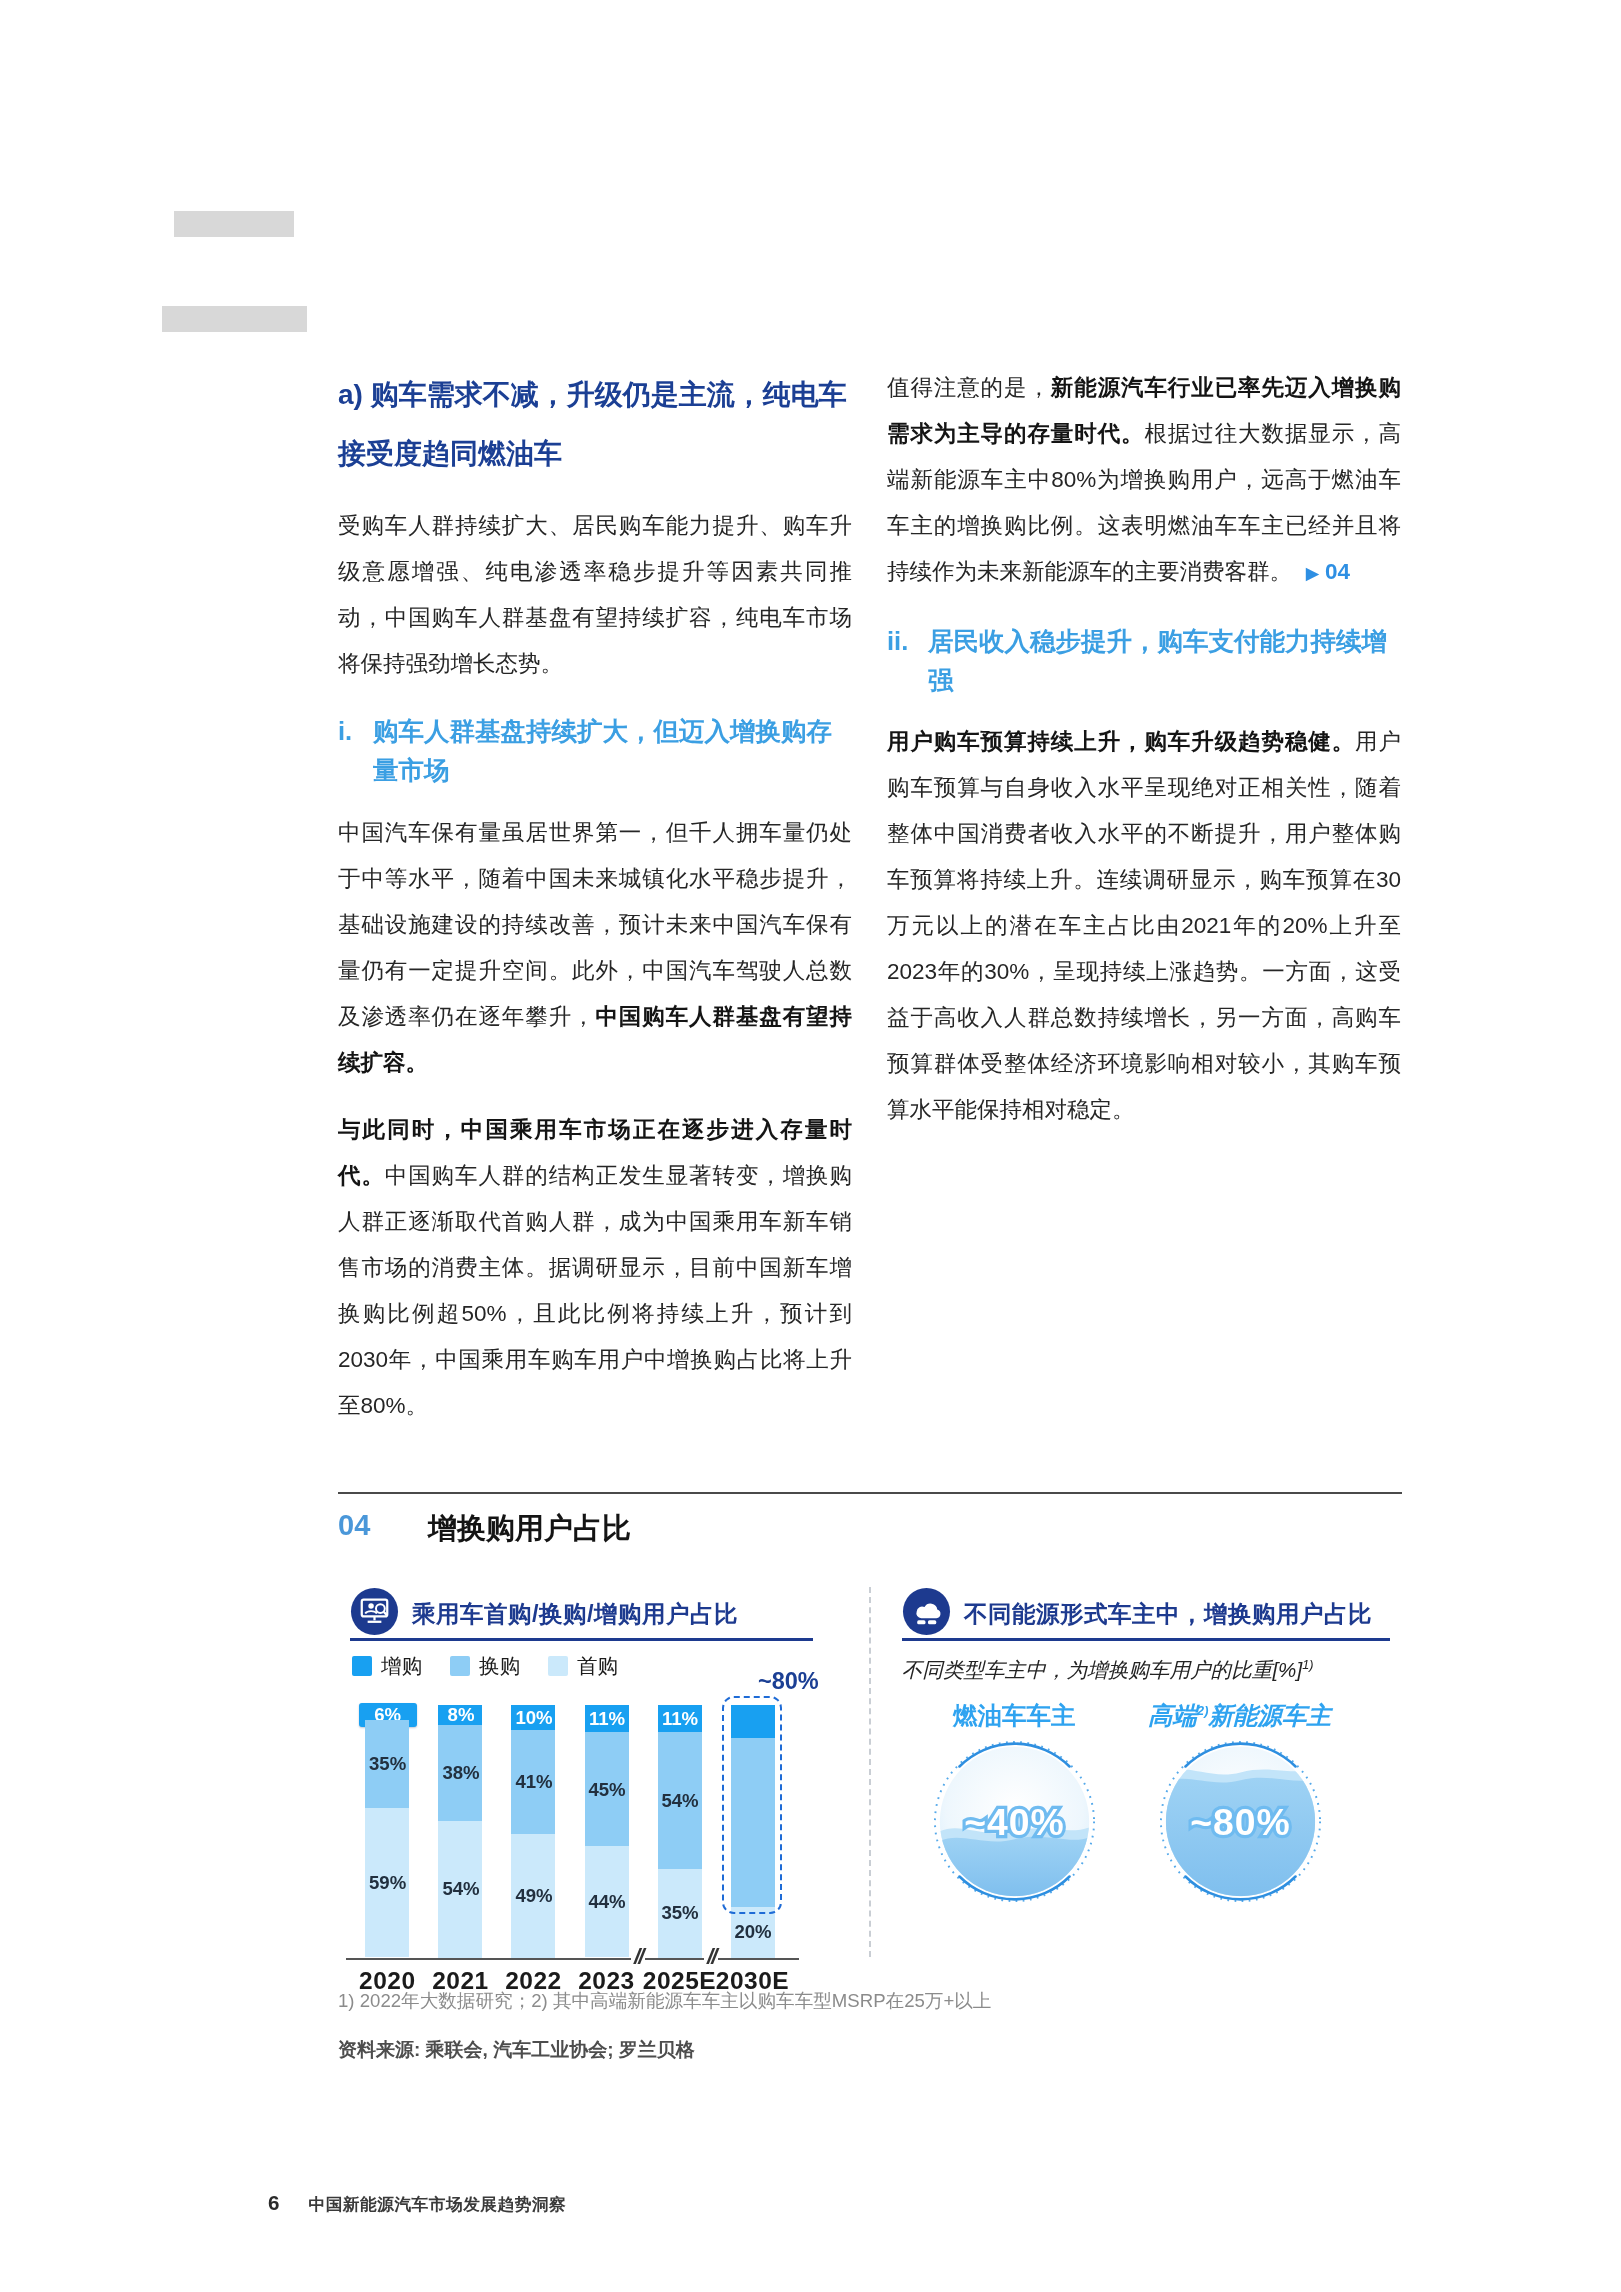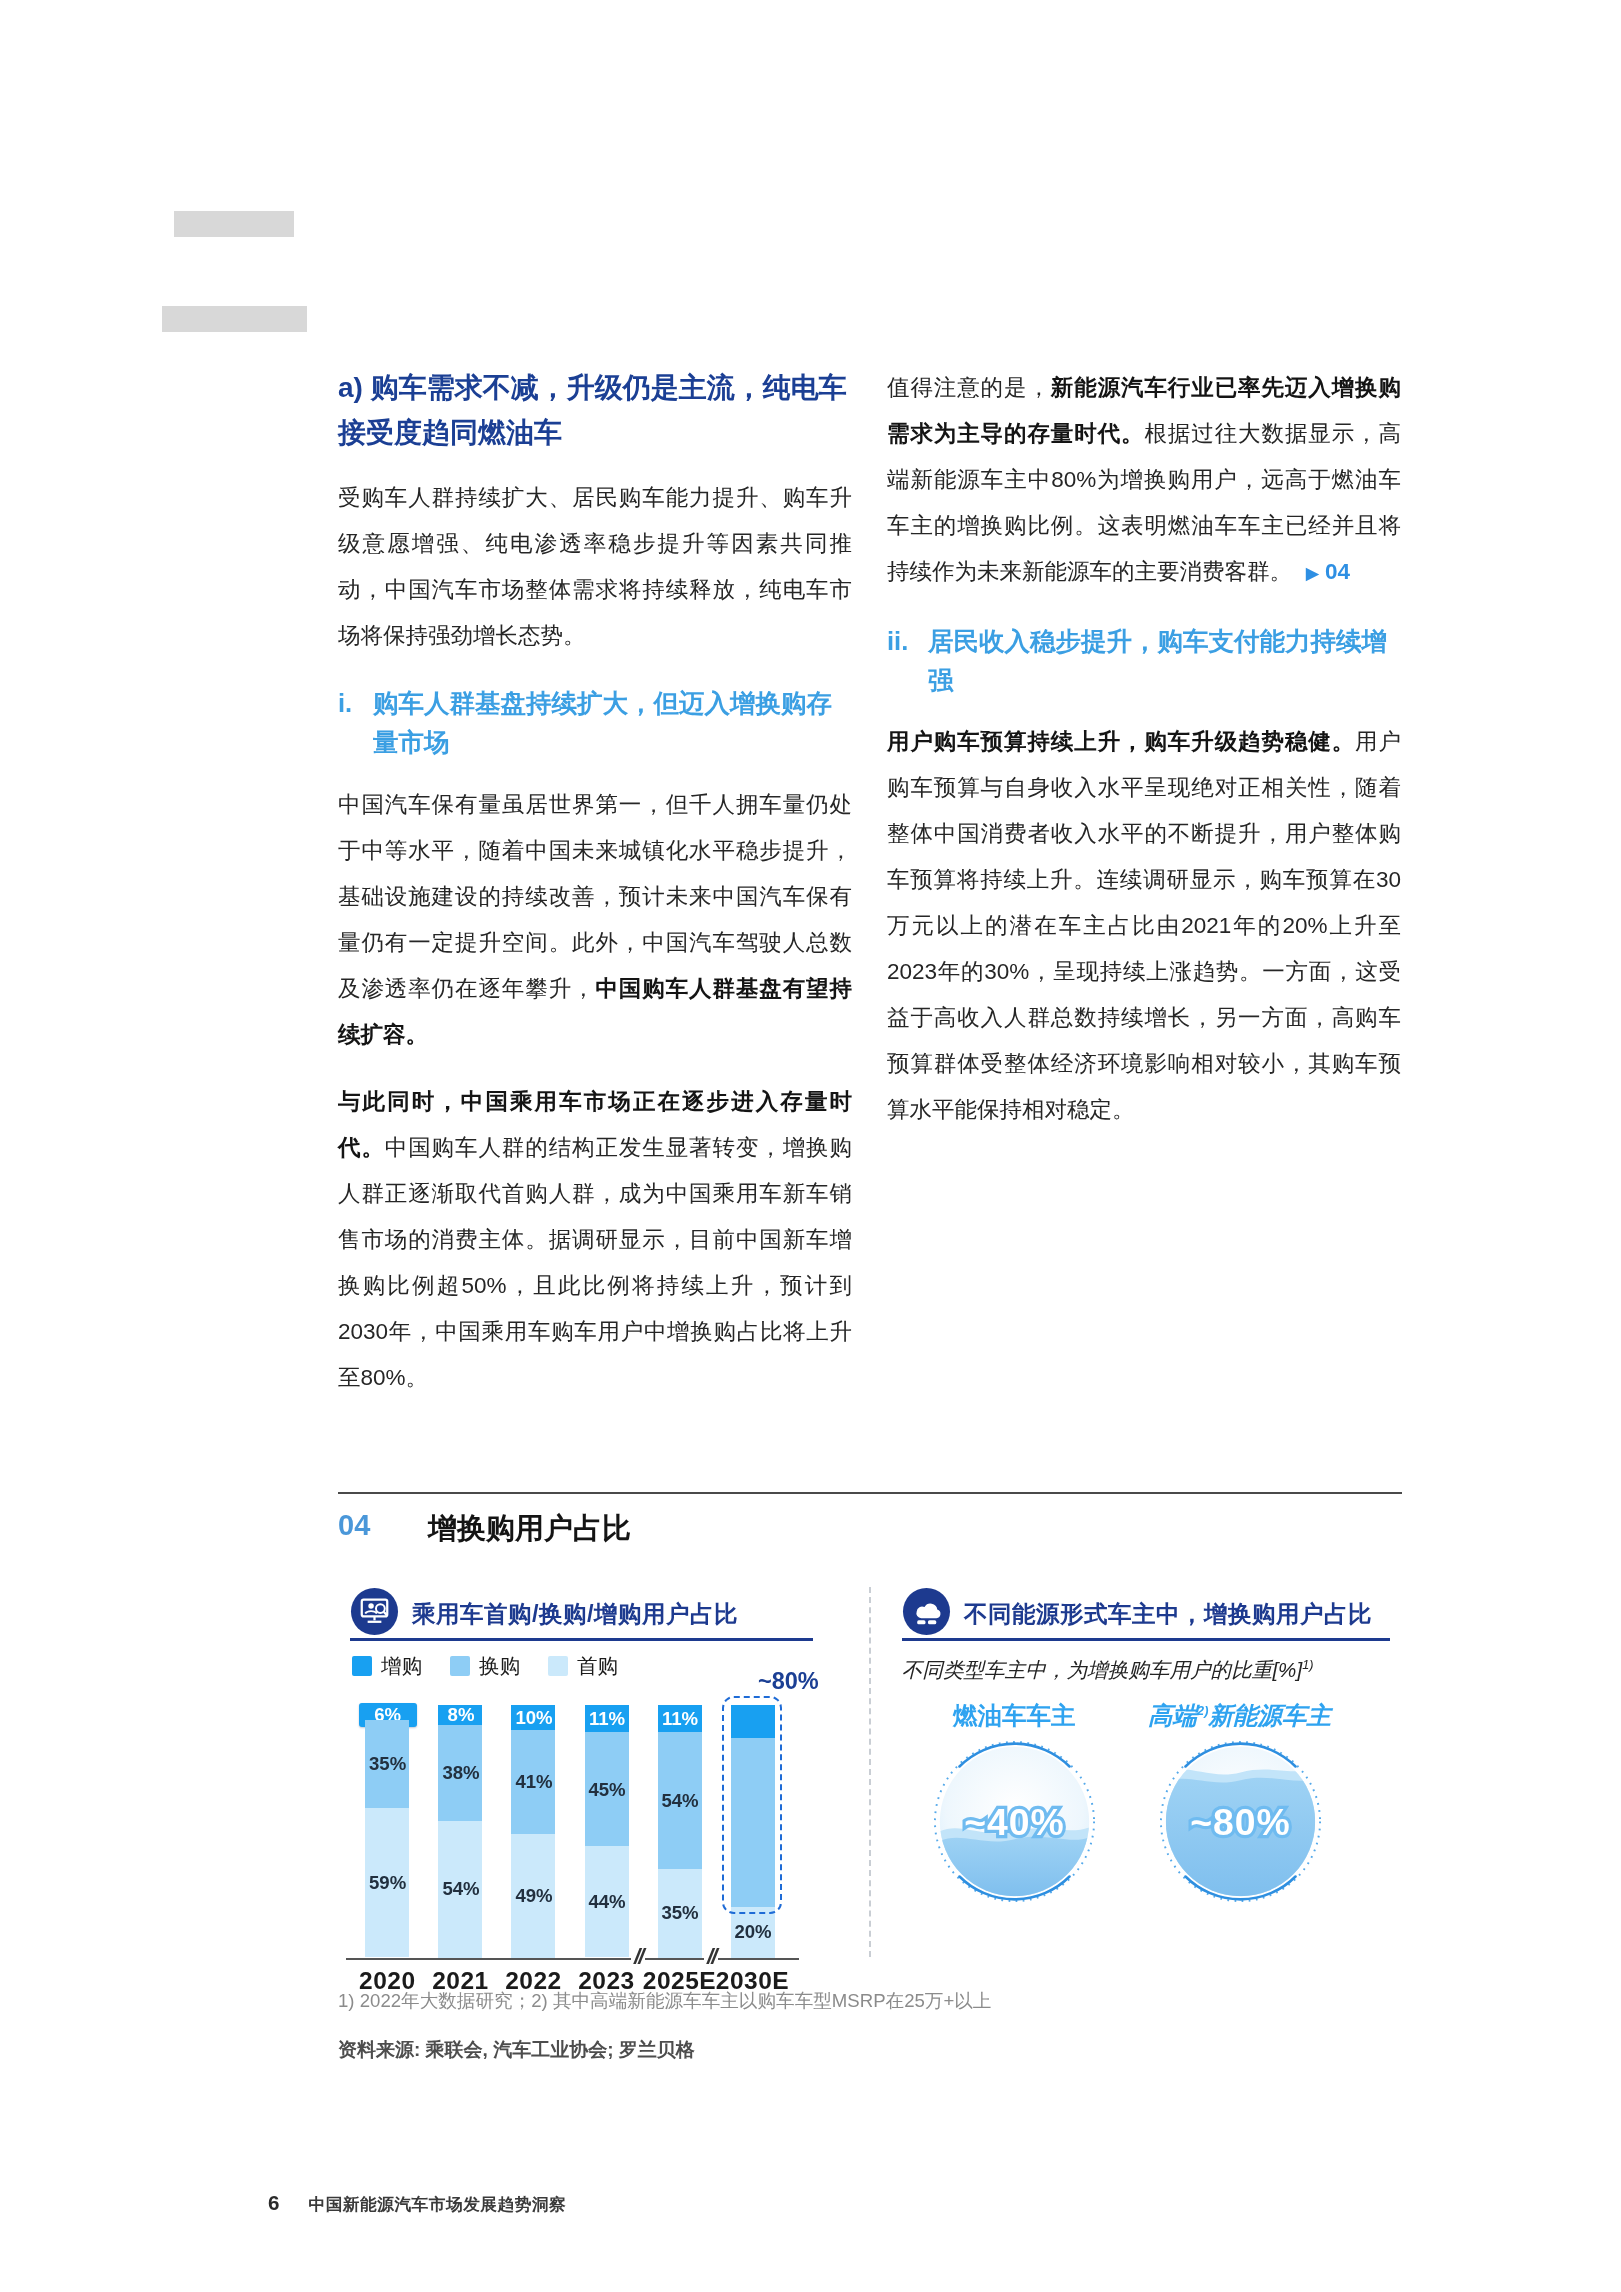--- a/index.html
+++ b/index.html
@@ -6,21 +6,21 @@
   .page{position:relative;width:1621px;height:2293px;background:#ffffff;overflow:hidden;
         font-family:"Liberation Sans","DejaVu Sans",sans-serif;color:#222;}
   .deco-bar{position:absolute;background:#d8d8d8;}
   .page-title{position:absolute;left:338px;top:196px;width:1274px;font-size:33px;font-weight:800;
         color:#161616;letter-spacing:1px;}
   
   .col{position:absolute;top:365px;width:514px;font-size:22.5px;line-height:46px;text-align:justify;color:#262626;}
   .col-left{left:338px;}
   .col-right{left:887px;}
   .col p{margin:0 0 21.6px 0;}
-  .h-a{font-size:28px;line-height:45px;font-weight:800;color:#1b3f94;margin:0 0 19.6px 0;text-align:left;}
+  .h-a{font-size:28px;line-height:59px;font-weight:800;color:#1b3f94;margin:0 0 19.6px 0;text-align:left;}
   .h-sub{position:relative;font-size:25.5px;line-height:39px;font-weight:800;color:#3b9fe3;
          margin:25.5px 0 19.6px 0;padding-left:35px;text-align:left;}
   .h-sub .marker{position:absolute;left:0;top:0;}
   .b{font-weight:800;color:#141414;}
   .ref{color:#2e8fe3;font-weight:800;white-space:nowrap;margin-left:13.7px;}
   .ref .arr{font-size:17.6px;margin-right:5.9px;}
   
   .rule{position:absolute;left:338px;top:1492px;width:1064px;height:2px;background:#4a4a4a;}
   .ex-num{position:absolute;left:338px;top:1509px;font-size:29px;font-weight:800;color:#4a97d9;}
   .ex-title{position:absolute;left:428px;top:1509px;font-size:29px;font-weight:800;color:#141414;}
@@ -65,21 +65,21 @@
 <body>
 
 <div class="page">
 
   <div class="deco-bar" style="left:174px;top:211px;width:120px;height:25.5px;"></div>
   <div class="deco-bar" style="left:162px;top:306px;width:145px;height:25.5px;"></div>
 
 
   <div class="col col-left">
     <div class="h-a">a) 购车需求不减，升级仍是主流，纯电车接受度趋同燃油车</div>
-    <p><span>受购车人群持续扩大、居民购车能力提升、购车升级意愿增强、纯电渗透率稳步提升等因素共同推动，中国汽车市场整体需求将持续释放，纯电车市场将保持强劲增长态势。</span></p>
+    <p><span>受购车人群持续扩大、居民购车能力提升、购车升级意愿增强、纯电渗透率稳步提升等因素共同推动，中国购车人群基盘有望持续扩容，纯电车市场将保持强劲增长态势。</span></p>
     <div class="h-sub">
       <span class="marker">i.</span>
       <span>购车人群基盘持续扩大，但迈入增换购存量市场</span>
     </div>
     <p><span>中国汽车保有量虽居世界第一，但千人拥车量仍处于中等水平，随着中国未来城镇化水平稳步提升，基础设施建设的持续改善，预计未来中国汽车保有量仍有一定提升空间。此外，中国汽车驾驶人总数及渗透率仍在逐年攀升，</span><span class="b">中国购车人群基盘有望持续扩容。</span></p>
     <p><span class="b">与此同时，中国乘用车市场正在逐步进入存量时代。</span><span>中国购车人群的结构正发生显著转变，增换购人群正逐渐取代首购人群，成为中国乘用车新车销售市场的消费主体。据调研显示，目前中国新车增换购比例超50%，且此比例将持续上升，预计到2030年，中国乘用车购车用户中增换购占比将上升至80%。</span></p>
   </div>
 
   <div class="col col-right">
     <p><span>值得注意的是，</span><span class="b">新能源汽车行业已率先迈入增换购需求为主导的存量时代。</span><span>根据过往大数据显示，高端新能源车主中80%为增换购用户，远高于燃油车车主的增换购比例。这表明燃油车车主已经并且将持续作为未来新能源车的主要消费客群。</span><span class="ref"><span class="arr">▶</span><span>04</span></span></p>

